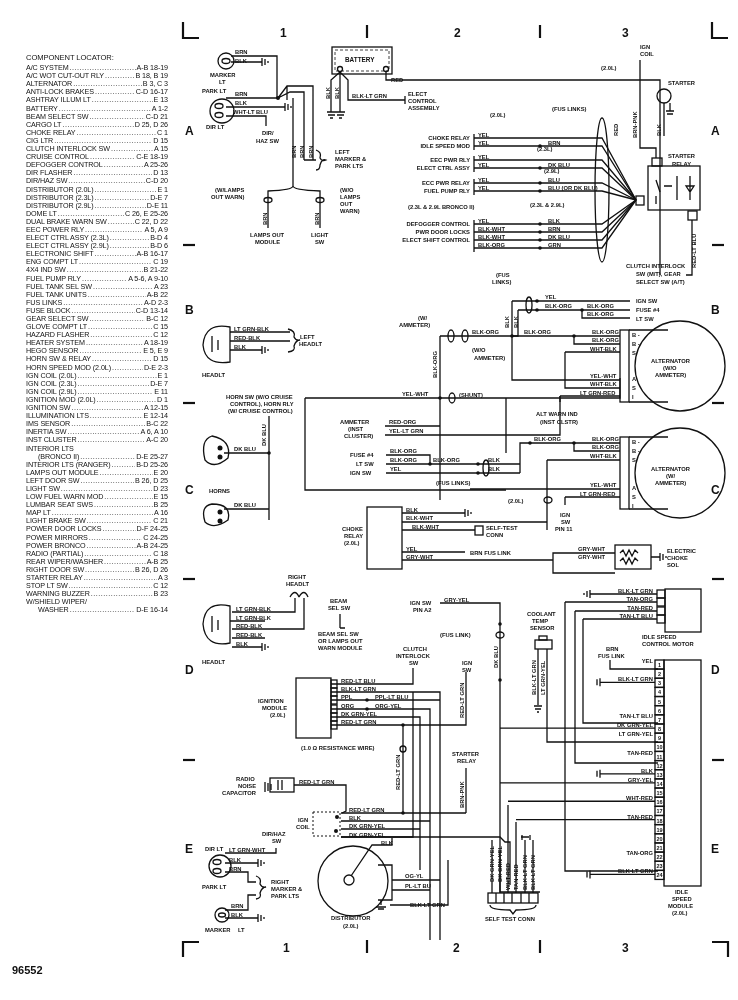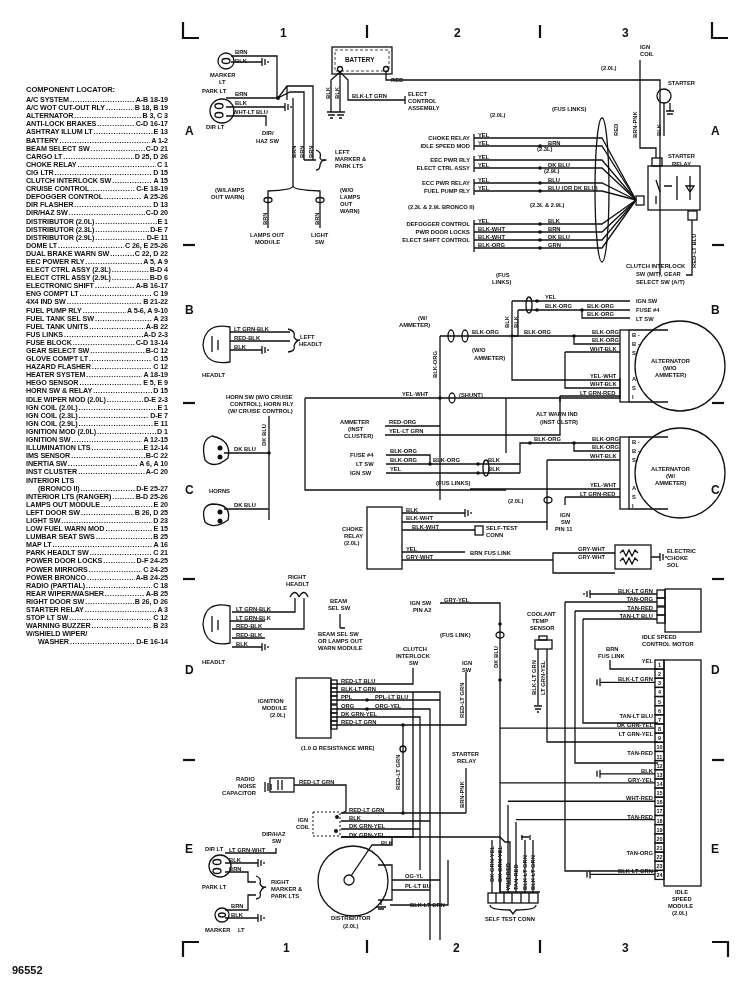--- a/index.html
+++ b/index.html
@@ -1,17 +1,17 @@
 <!DOCTYPE html>
 <html><head>
 <meta charset="utf-8">
 <style>
   html,body{margin:0;padding:0;background:#fff;}
   body{width:738px;height:1000px;position:relative;overflow:hidden;font-family:"Liberation Sans",sans-serif;color:#111;}
-  .locator{position:absolute;left:26px;top:54px;width:142px;font-weight:bold;font-size:7.2px;line-height:8.1px;letter-spacing:-0.1px;margin-top:32px;}
+  .locator{position:absolute;left:26px;top:54px;width:142px;font-weight:normal;font-size:7.2px;line-height:8.1px;letter-spacing:-0.1px;}
   .locator .ttl{font-size:7.6px;margin-bottom:2px;}
   .loc-row{display:flex;white-space:nowrap;overflow:hidden;}
   .loc-row .nm{flex:0 0 auto;}
   .loc-row .dots{flex:1 1 auto;overflow:hidden;margin:0 1px;}
   .loc-row .dots::after{content:"...................................................................";letter-spacing:0.5px;}
   .loc-row .rf{flex:0 0 auto;}
   .loc-row.indent .nm{padding-left:12px;}
   .footer-id{position:absolute;left:12px;top:964px;font-size:11px;font-family:"Liberation Sans",sans-serif;font-weight:bold;}
   svg#diagram{position:absolute;left:0;top:0;}
   svg text{font-family:"Liberation Sans",sans-serif;font-weight:bold;fill:#111;}
@@ -206,21 +206,21 @@
         <span class="nm">HEGO SENSOR</span>
         <span class="dots"></span>
         <span class="rf">E 5, E 9</span>
       </div>
       <div class="loc-row">
         <span class="nm">HORN SW &amp; RELAY</span>
         <span class="dots"></span>
         <span class="rf">D 15</span>
       </div>
       <div class="loc-row">
-        <span class="nm">IDLE WIPER MOD (2.0L)</span>
+        <span class="nm">HORN SPEED MOD (2.0L)</span>
         <span class="dots"></span>
         <span class="rf">D-E 2-3</span>
       </div>
       <div class="loc-row">
         <span class="nm">IGN COIL (2.0L)</span>
         <span class="dots"></span>
         <span class="rf">E 1</span>
       </div>
       <div class="loc-row">
         <span class="nm">IGN COIL (2.3L)</span>
@@ -299,21 +299,21 @@
         <span class="nm">LUMBAR SEAT SWS</span>
         <span class="dots"></span>
         <span class="rf">B 25</span>
       </div>
       <div class="loc-row">
         <span class="nm">MAP LT</span>
         <span class="dots"></span>
         <span class="rf">A 16</span>
       </div>
       <div class="loc-row">
-        <span class="nm">PARK HEADLT SW</span>
+        <span class="nm">LIGHT BRAKE SW</span>
         <span class="dots"></span>
         <span class="rf">C 21</span>
       </div>
       <div class="loc-row">
         <span class="nm">POWER DOOR LOCKS</span>
         <span class="dots"></span>
         <span class="rf">D-F 24-25</span>
       </div>
       <div class="loc-row">
         <span class="nm">POWER MIRRORS</span>

